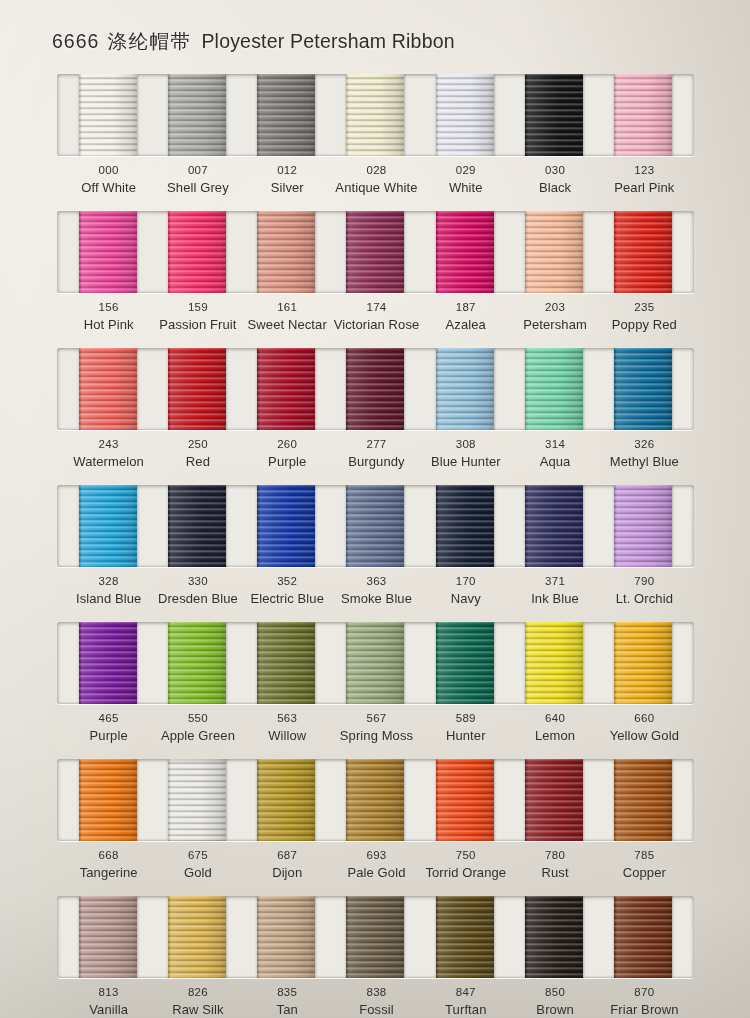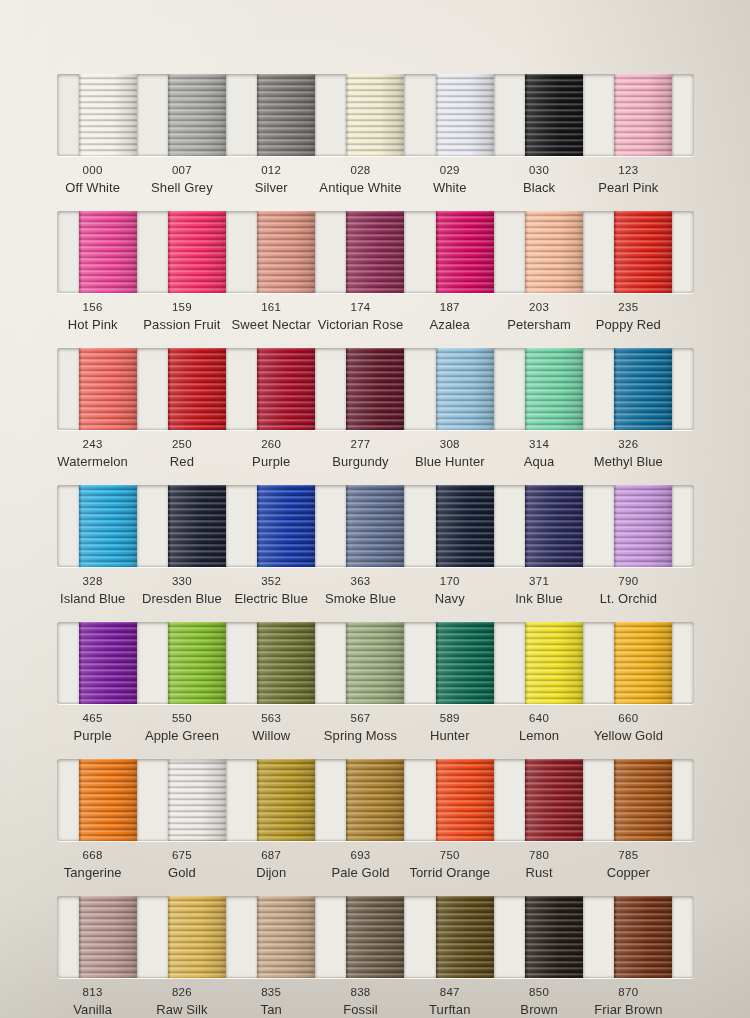--- a/index.html
+++ b/index.html
@@ -116,21 +116,21 @@
       linear-gradient(to right,
         rgba(0,0,0,0.20) 0px, rgba(255,255,255,0.16) 3px,
         rgba(255,255,255,0.07) 18px, rgba(255,255,255,0.00) 34px,
         rgba(0,0,0,0.10) 52px, rgba(0,0,0,0.20) 100%);
     mix-blend-mode: normal;
   }
 
   
   .labels {
     position: absolute;
-    left: 42px; top: 92px;
+    left: 58px; top: 92px;
     width: 637px;
     display: flex;
     padding: 0 6px;
   }
   .label {
     flex: 1 1 0;
     text-align: center;
     line-height: 1.45;
     color: #32302e;
   }
@@ -144,20 +144,23 @@
     font-size: 13px;
     letter-spacing: 0.1px;
     white-space: nowrap;
   }
 </style>
 </head>
 <body>
 
 <div class="card">
 
+  <div class="title">
+    <span class="code">6666</span><span class="cn">涤纶帽带</span><span class="en">Ployester Petersham Ribbon</span>
+  </div>
 
   <div class="rows" id="rows-container">
       <div class="row">
         <div class="window">
           <div class="window-inner">
             <div class="slot">
               <div class="ribbon" title="Off White" style="background-color: rgb(244, 241, 232);"></div>
             </div>
             <div class="slot">
               <div class="ribbon" title="Shell Grey" style="background-color: rgb(169, 169, 166);"></div>

